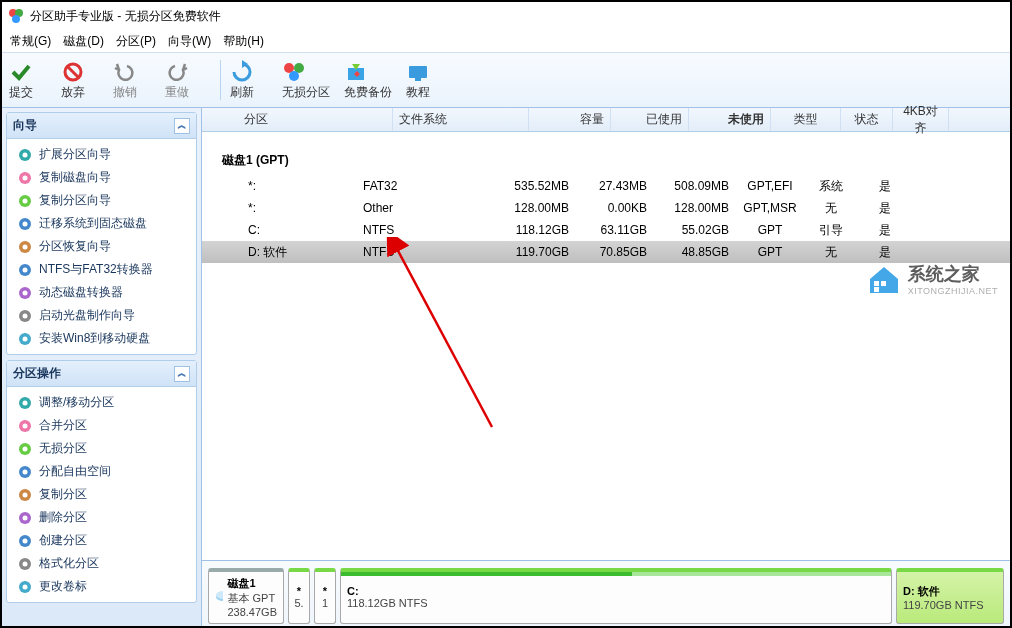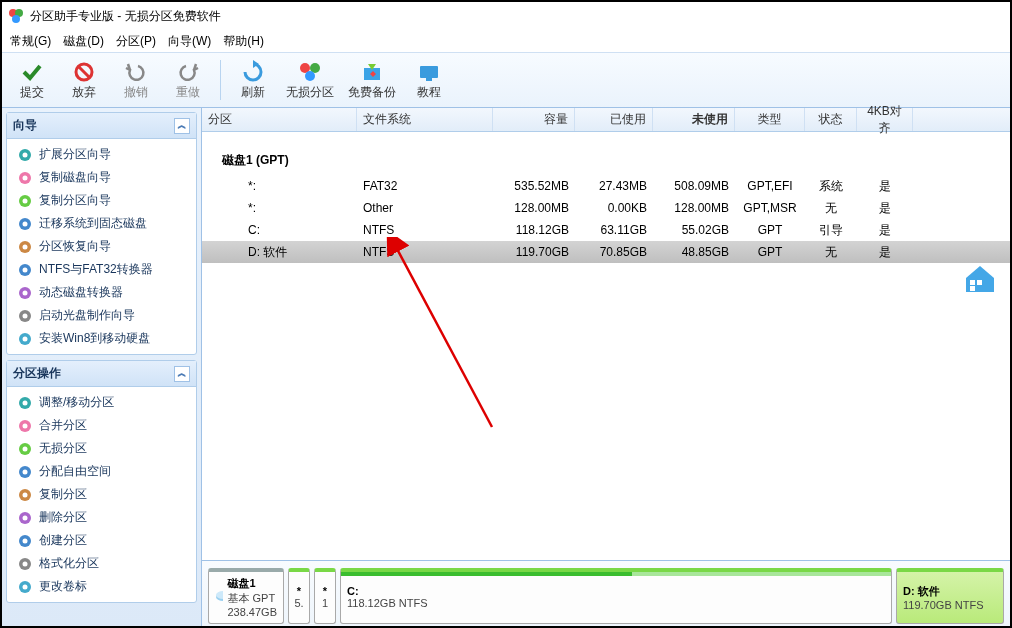--- a/index.html
+++ b/index.html
@@ -4,38 +4,38 @@
 <style>
 * { box-sizing: border-box; margin: 0; padding: 0; font-family: "Microsoft YaHei", SimSun, sans-serif; font-size: 12px; }
 body { background: #fff; width: 1012px; height: 628px; border: 2px solid #000; overflow: hidden; }
 
 .titlebar { height: 28px; display: flex; align-items: center; padding: 0 6px; gap: 6px; }
 .titlebar .app-icon { width: 16px; height: 16px; }
 .menubar { height: 22px; display: flex; align-items: center; padding: 0 8px; gap: 12px; }
 .menubar span { cursor: default; }
 
 .toolbar { height: 56px; background: linear-gradient(#f7fbff,#eaf3fc); border-top: 1px solid #cfe0f3; border-bottom: 1px solid #9fc1e6; display: flex; align-items: center; padding: 0 6px; gap: 4px; }
-.toolbar-btn { display: flex; flex-direction: column; align-items: center; justify-content: center; width: 48px; height: 50px; border: 1px solid transparent; border-radius: 3px; }
+.toolbar-btn { display: flex; flex-direction: column; align-items: flex-start; justify-content: center; width: 48px; height: 50px; border: 1px solid transparent; border-radius: 3px; }
 .toolbar-btn .icon { width: 24px; height: 24px; display: flex; align-items: center; justify-content: center; }
 .toolbar-btn .lbl { font-size: 12px; color: #333; }
 .toolbar-sep { width: 1px; height: 40px; background: #b8d4f0; margin: 0 4px; }
 
 .content { display: flex; height: 522px; }
 .sidebar { width: 200px; background: linear-gradient(#e9f2fc,#dce9f8); border-right: 1px solid #9fc1e6; padding: 4px; overflow-y: auto; }
 .panel { background: #fff; border: 1px solid #b0cdea; border-radius: 3px; margin-bottom: 5px; }
 .panel-header { background: linear-gradient(#e4effc,#d0e3f7); height: 26px; display: flex; align-items: center; justify-content: space-between; padding: 0 6px; font-weight: bold; color: #18355b; border-bottom: 1px solid #b0cdea; }
 .panel-header .collapse-btn { width: 16px; height: 16px; border: 1px solid #9fc1e6; background: #fff; display: flex; align-items: center; justify-content: center; font-size: 9px; color: #4a7ab5; }
 .panel-body { padding: 4px 0; }
 .panel-item { display: flex; align-items: center; gap: 6px; padding: 3px 10px; color: #18355b; }
 .panel-item .pi-icon { width: 16px; height: 16px; display: flex; align-items: center; justify-content: center; }
 
 .main { flex: 1; display: flex; flex-direction: column; background: #fff; }
 .table-header { height: 24px; background: linear-gradient(#f2f7fd,#e2edf9); border-bottom: 1px solid #b0cdea; display: flex; align-items: center; }
 .th { border-right: 1px solid #cfe0f3; height: 100%; display: flex; align-items: center; padding: 0 6px; color: #333; }
-.th.part { width: 155px; }
+.th.part { width: 155px; margin-left: 36px; }
 .th.fs { width: 136px; }
 .th.cap { width: 82px; text-align: center; justify-content: flex-end; }
 .th.used { width: 78px; text-align: right; justify-content: flex-end; }
 .th.unused { width: 82px; text-align: center; justify-content: flex-end; font-weight: bold; }
 .th.type { width: 70px; text-align: center; justify-content: center; }
 .th.state { width: 52px; text-align: center; justify-content: center; }
 .th.align { width: 56px; text-align: center; justify-content: center; }
 
 .table-body { flex: 1; overflow: auto; position: relative; }
 .disk-label { padding: 20px 4px 6px 20px; font-weight: bold; }
@@ -412,20 +412,24 @@
           </defs>
         <line x1="110" y1="190" x2="14" y2="10" stroke="#d00" stroke-width="2.5" marker-end="url(#ah)"></line>
       </svg>
       <div class="watermark">
         <svg class="house" width="36" height="32">
             <path d="M4 16 L18 4 L32 16 L32 30 L4 30 Z" fill="#3aa3e6"></path>
             <rect x="8" y="18" width="5" height="5" fill="#fff"></rect>
             <rect x="15" y="18" width="5" height="5" fill="#fff"></rect>
             <rect x="8" y="24" width="5" height="5" fill="#fff"></rect>
           </svg>
+        <div>
+          <div class="txt-main">系统之家</div>
+          <div class="txt-sub">XITONGZHIJIA.NET</div>
+        </div>
       </div>
     </div>
     <div class="disk-map">
       <div class="disk-chip disk0">
         <svg class="disk-icon" width="16" height="16">
             <ellipse cx="8" cy="8" rx="7" ry="4" fill="#9ad0f0"></ellipse>
             <ellipse cx="8" cy="6" rx="7" ry="4" fill="#cde9fa"></ellipse>
           </svg>
         <div>
           <div class="chip-title">磁盘1</div>

